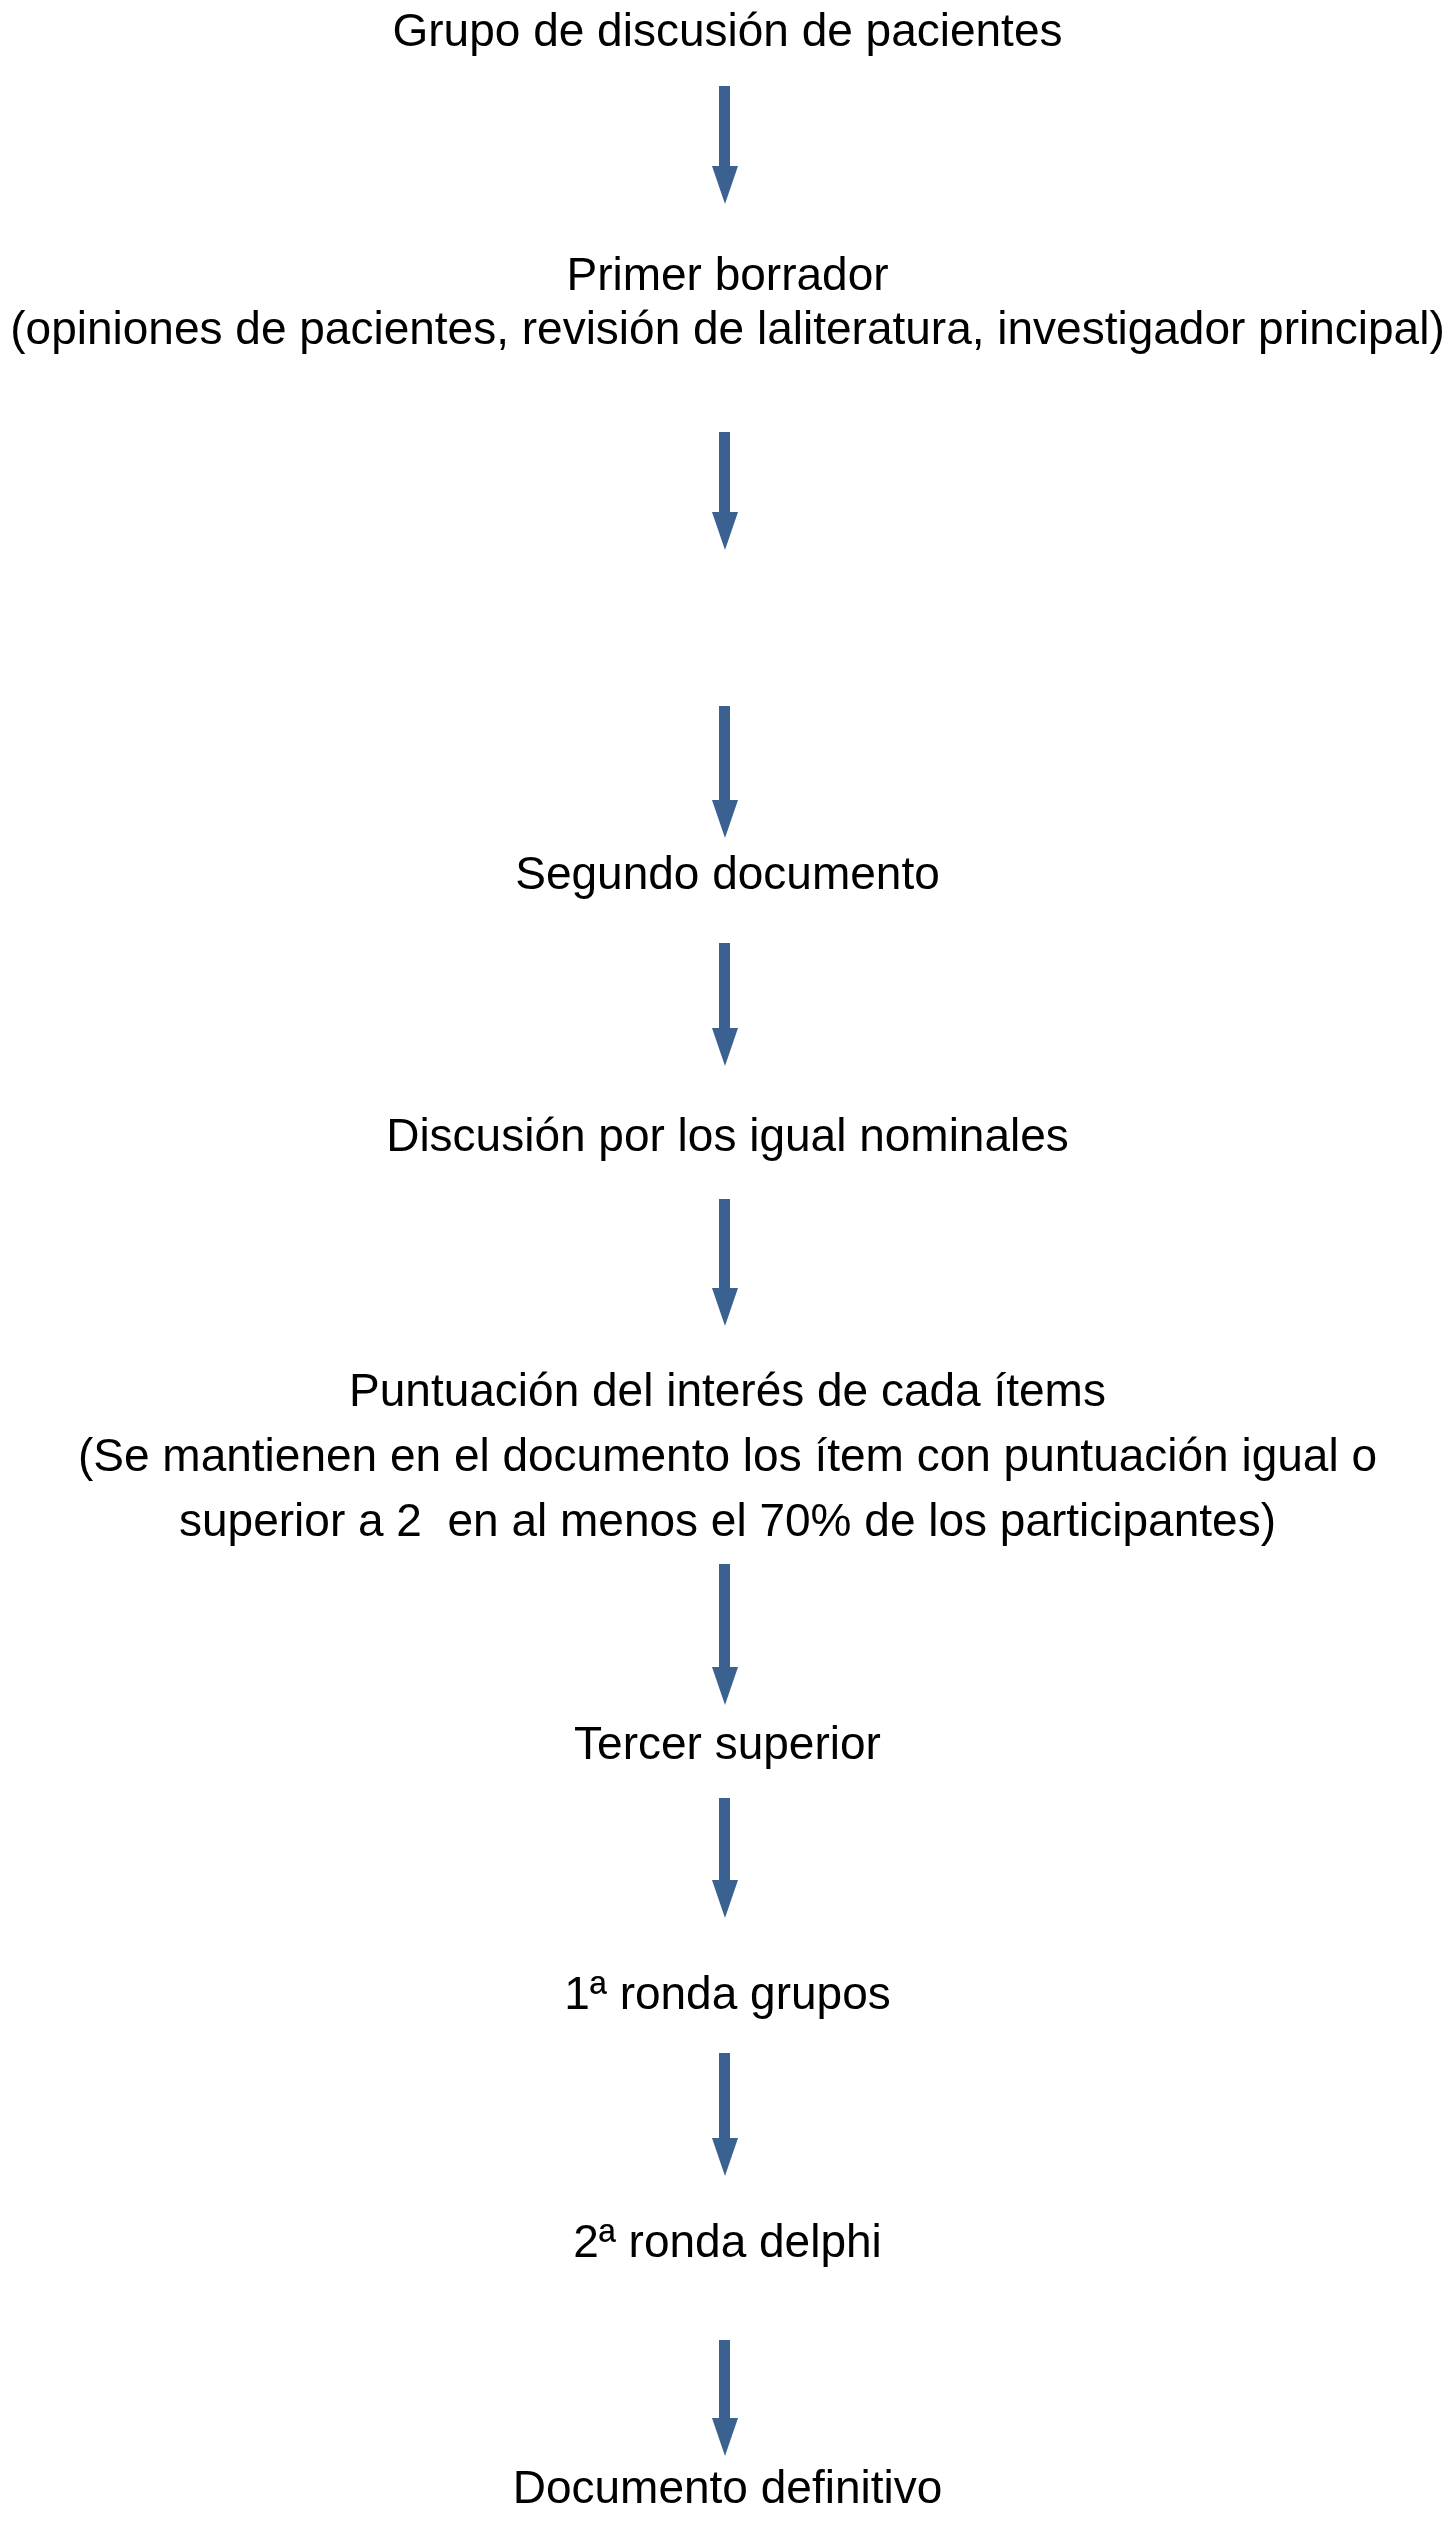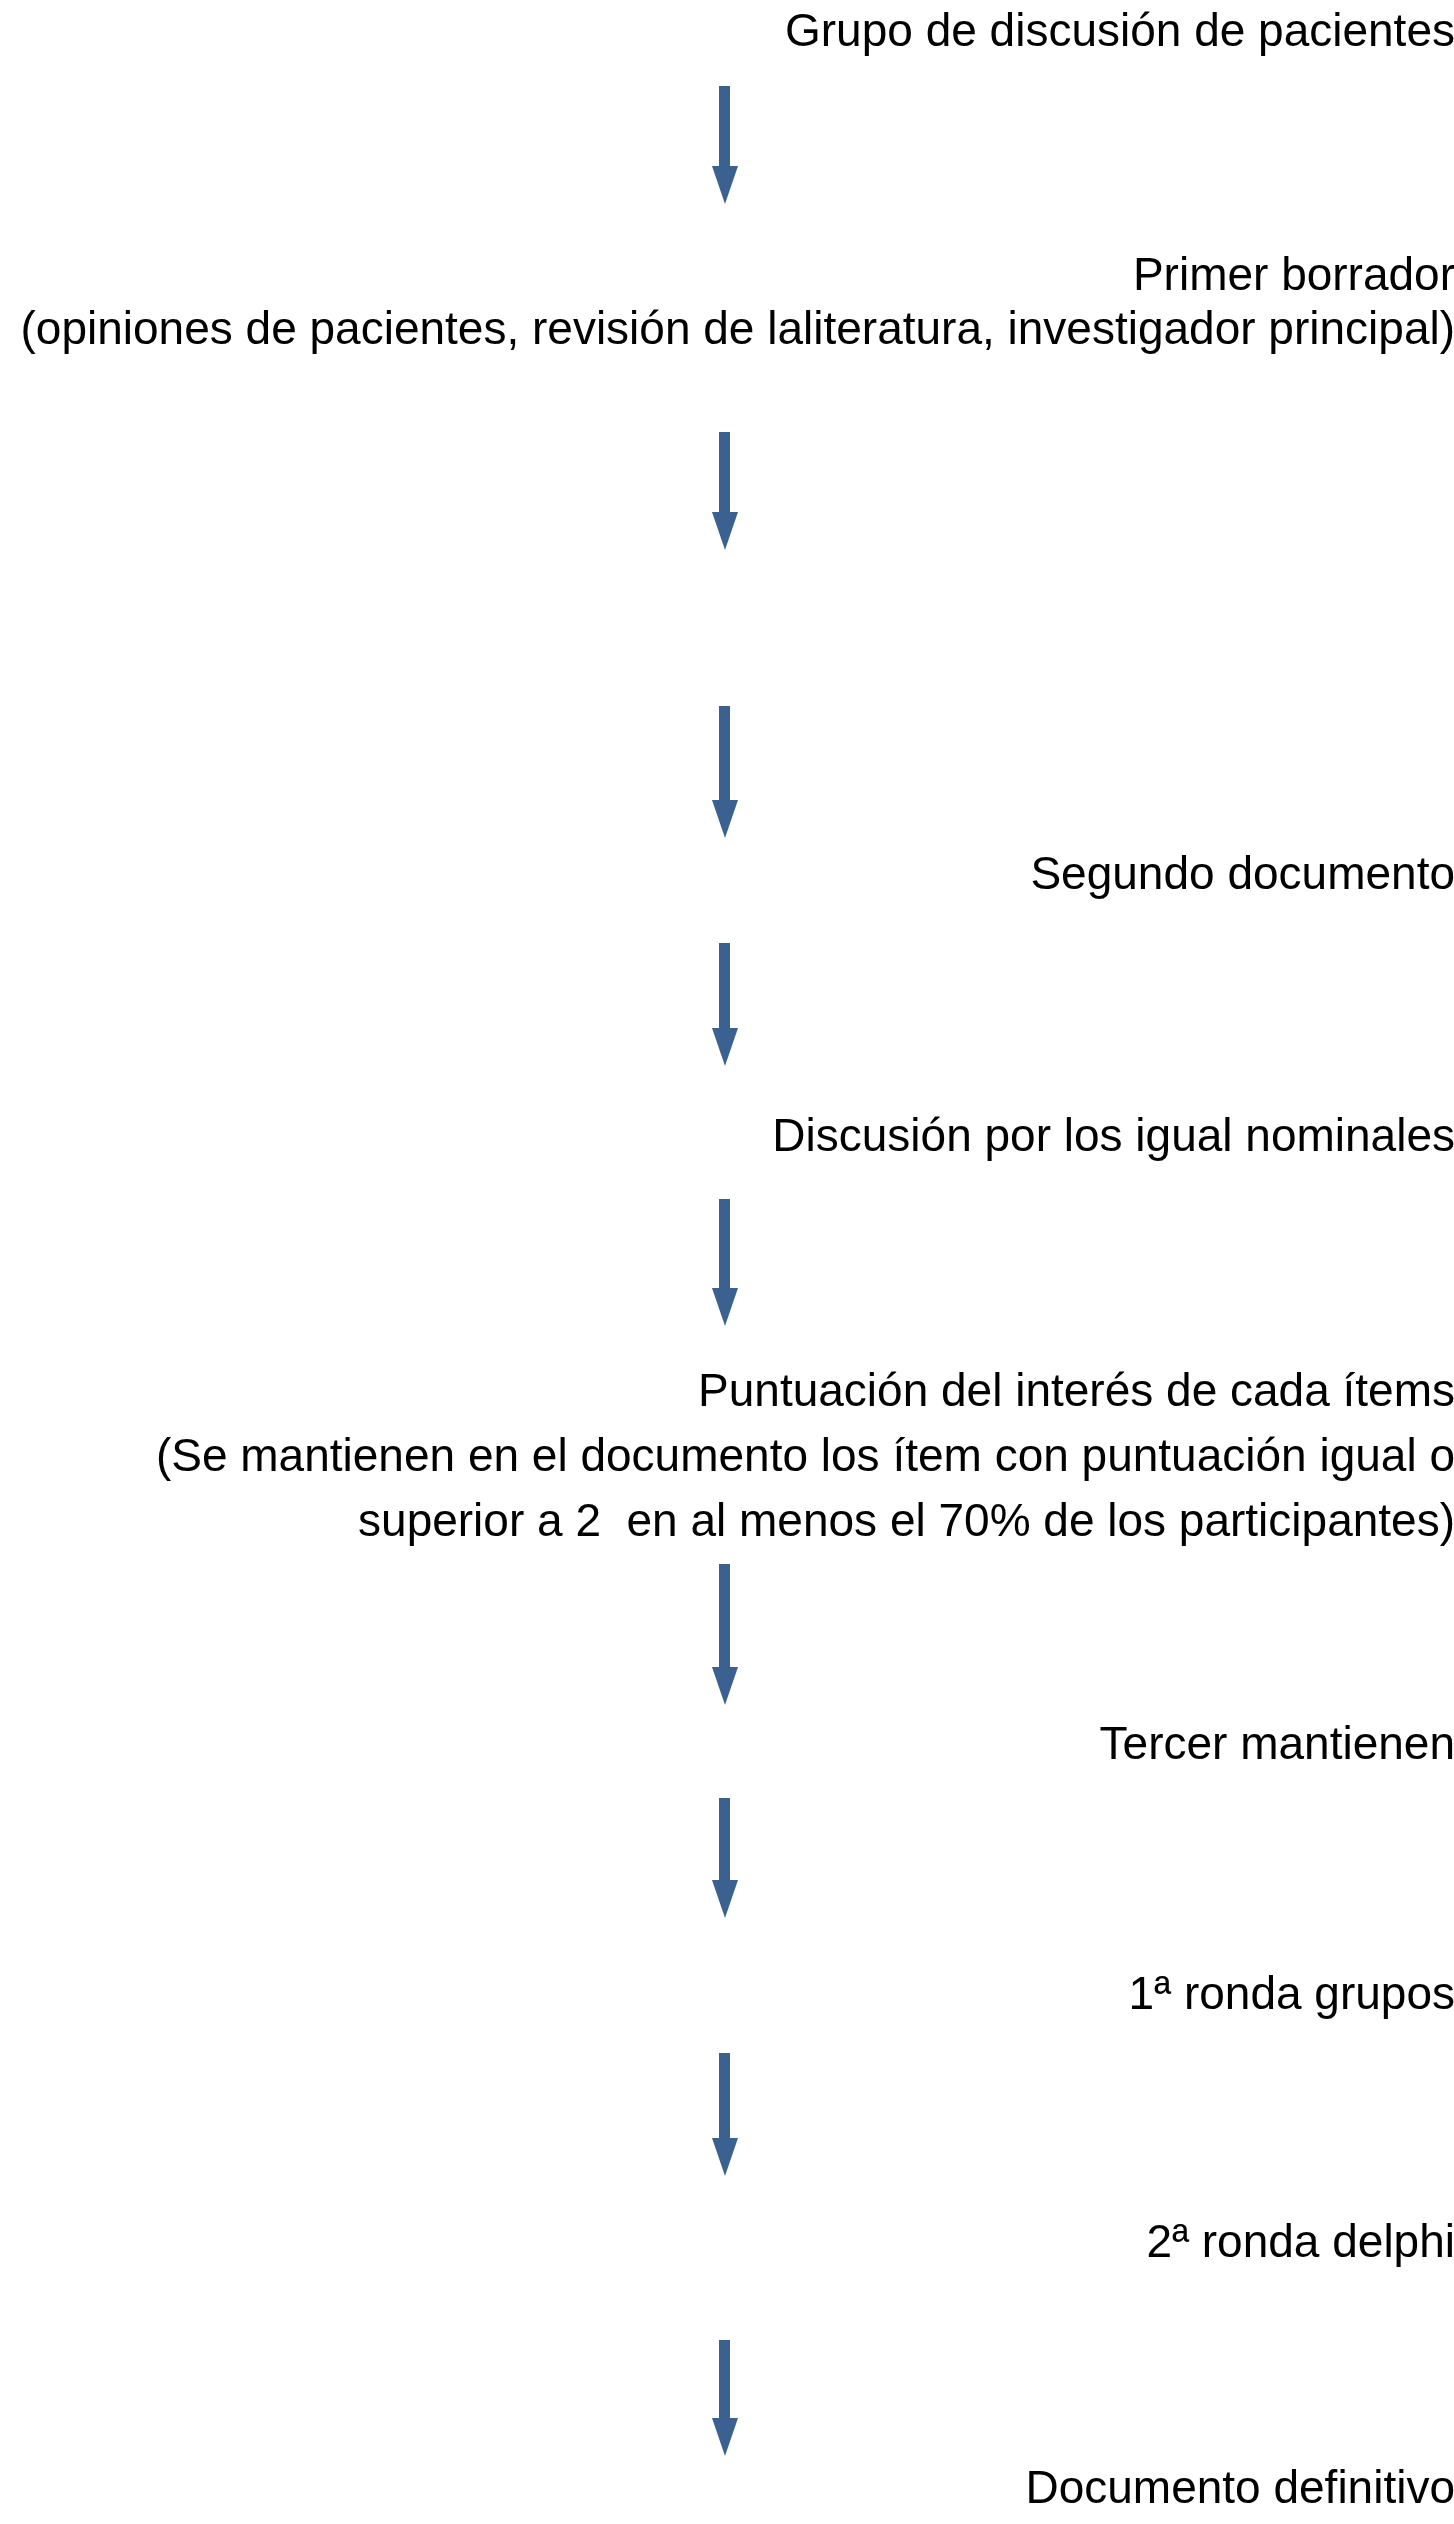--- a/index.html
+++ b/index.html
@@ -11,21 +11,21 @@
   body{
     width:1455px;height:2525px;
     background:var(--bg-color);
     position:relative;
     overflow:hidden;
     font-family:"Liberation Sans", sans-serif;
   }
   .flow{position:absolute;inset:0;}
   .t{
     position:absolute;left:0;right:0;
-    text-align:right;
+    text-align:center;
     font-size:46px;line-height:1.15;
     color:var(--text-color);
     white-space:pre;
   }
   .arrow{
     position:absolute;
     left:711px;width:27px;
     display:flex;flex-direction:column;align-items:center;
   }
   .arrow .shaft{width:11.5px;flex:1;background:var(--arrow-color);}
@@ -81,21 +81,21 @@
 
   <div class="t" style="top:1429px">(Se mantienen en el documento los ítem con puntuación igual o</div>
 
   <div class="t" style="top:1494px">superior a 2  en al menos el 70% de los participantes)</div>
 
   <div class="arrow" style="top:1564px;height:141px">
     <div class="shaft"></div>
     <div class="head"></div>
   </div>
 
-  <div class="t" style="top:1717px">Tercer mantienen</div>
+  <div class="t" style="top:1717px">Tercer superior</div>
 
   <div class="arrow" style="top:1798px;height:120px">
     <div class="shaft"></div>
     <div class="head"></div>
   </div>
 
   <div class="t" style="top:1967px">1ª ronda grupos</div>
 
   <div class="arrow" style="top:2053px;height:123px">
     <div class="shaft"></div>

